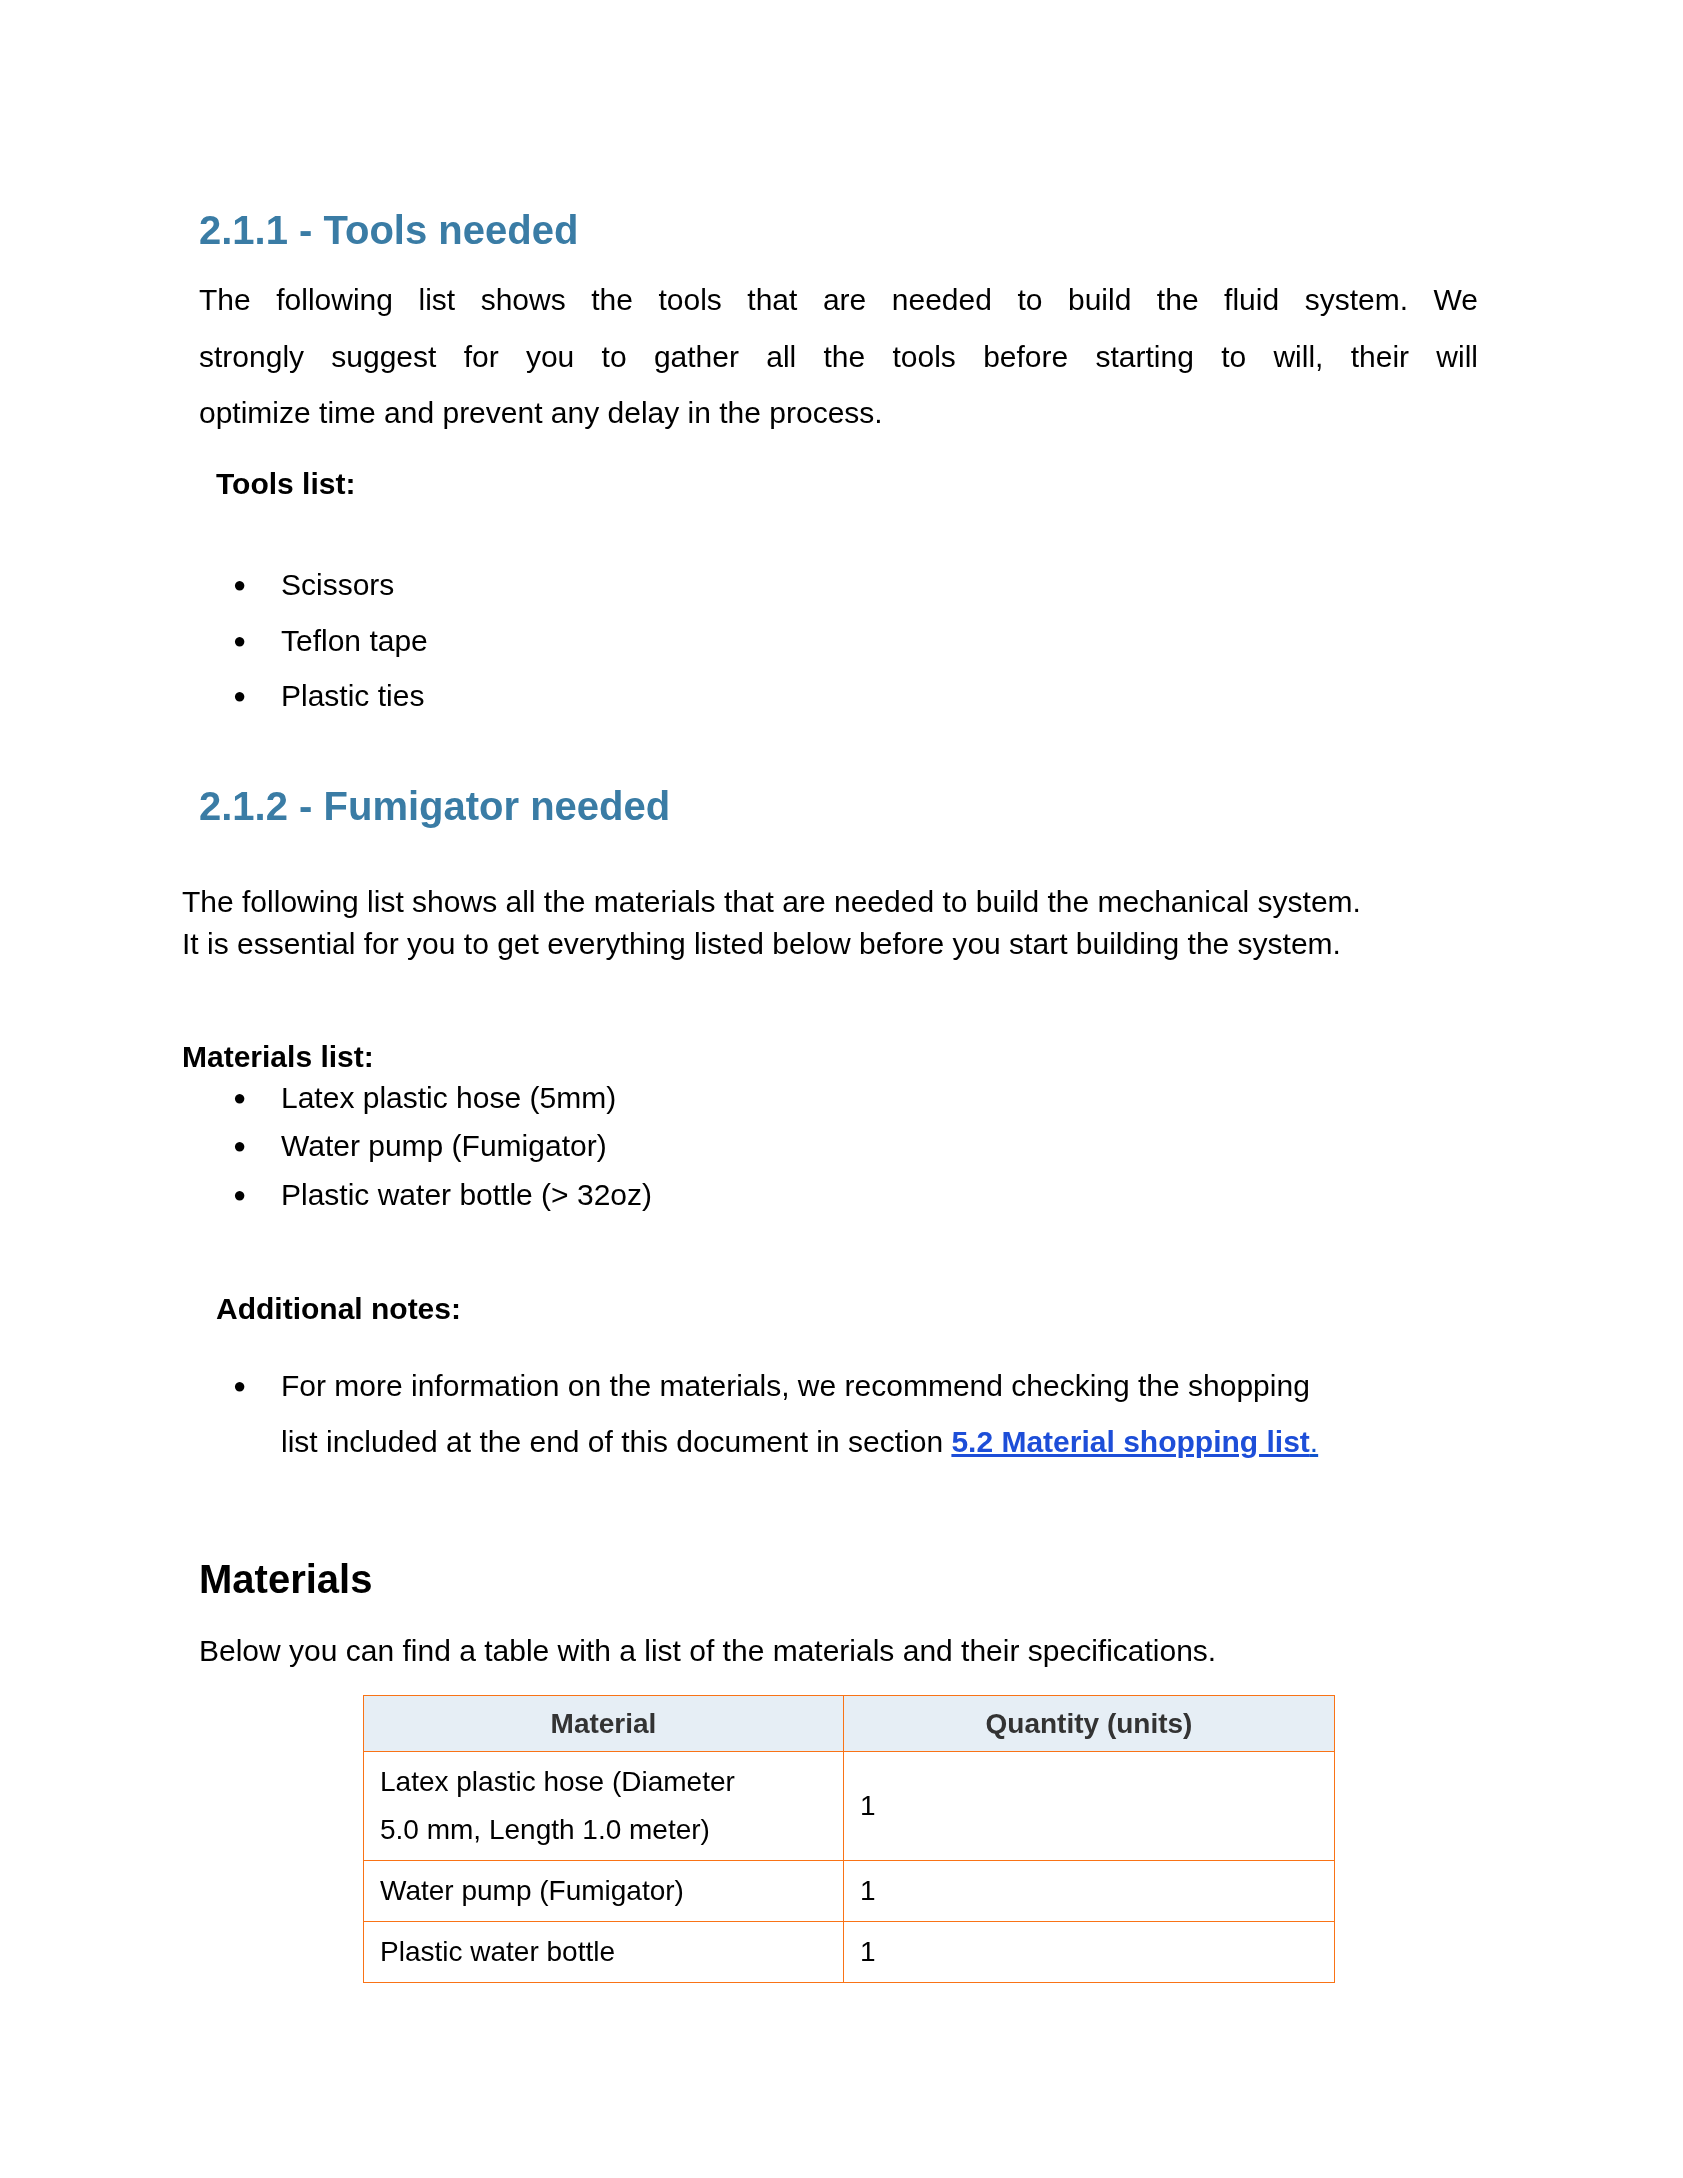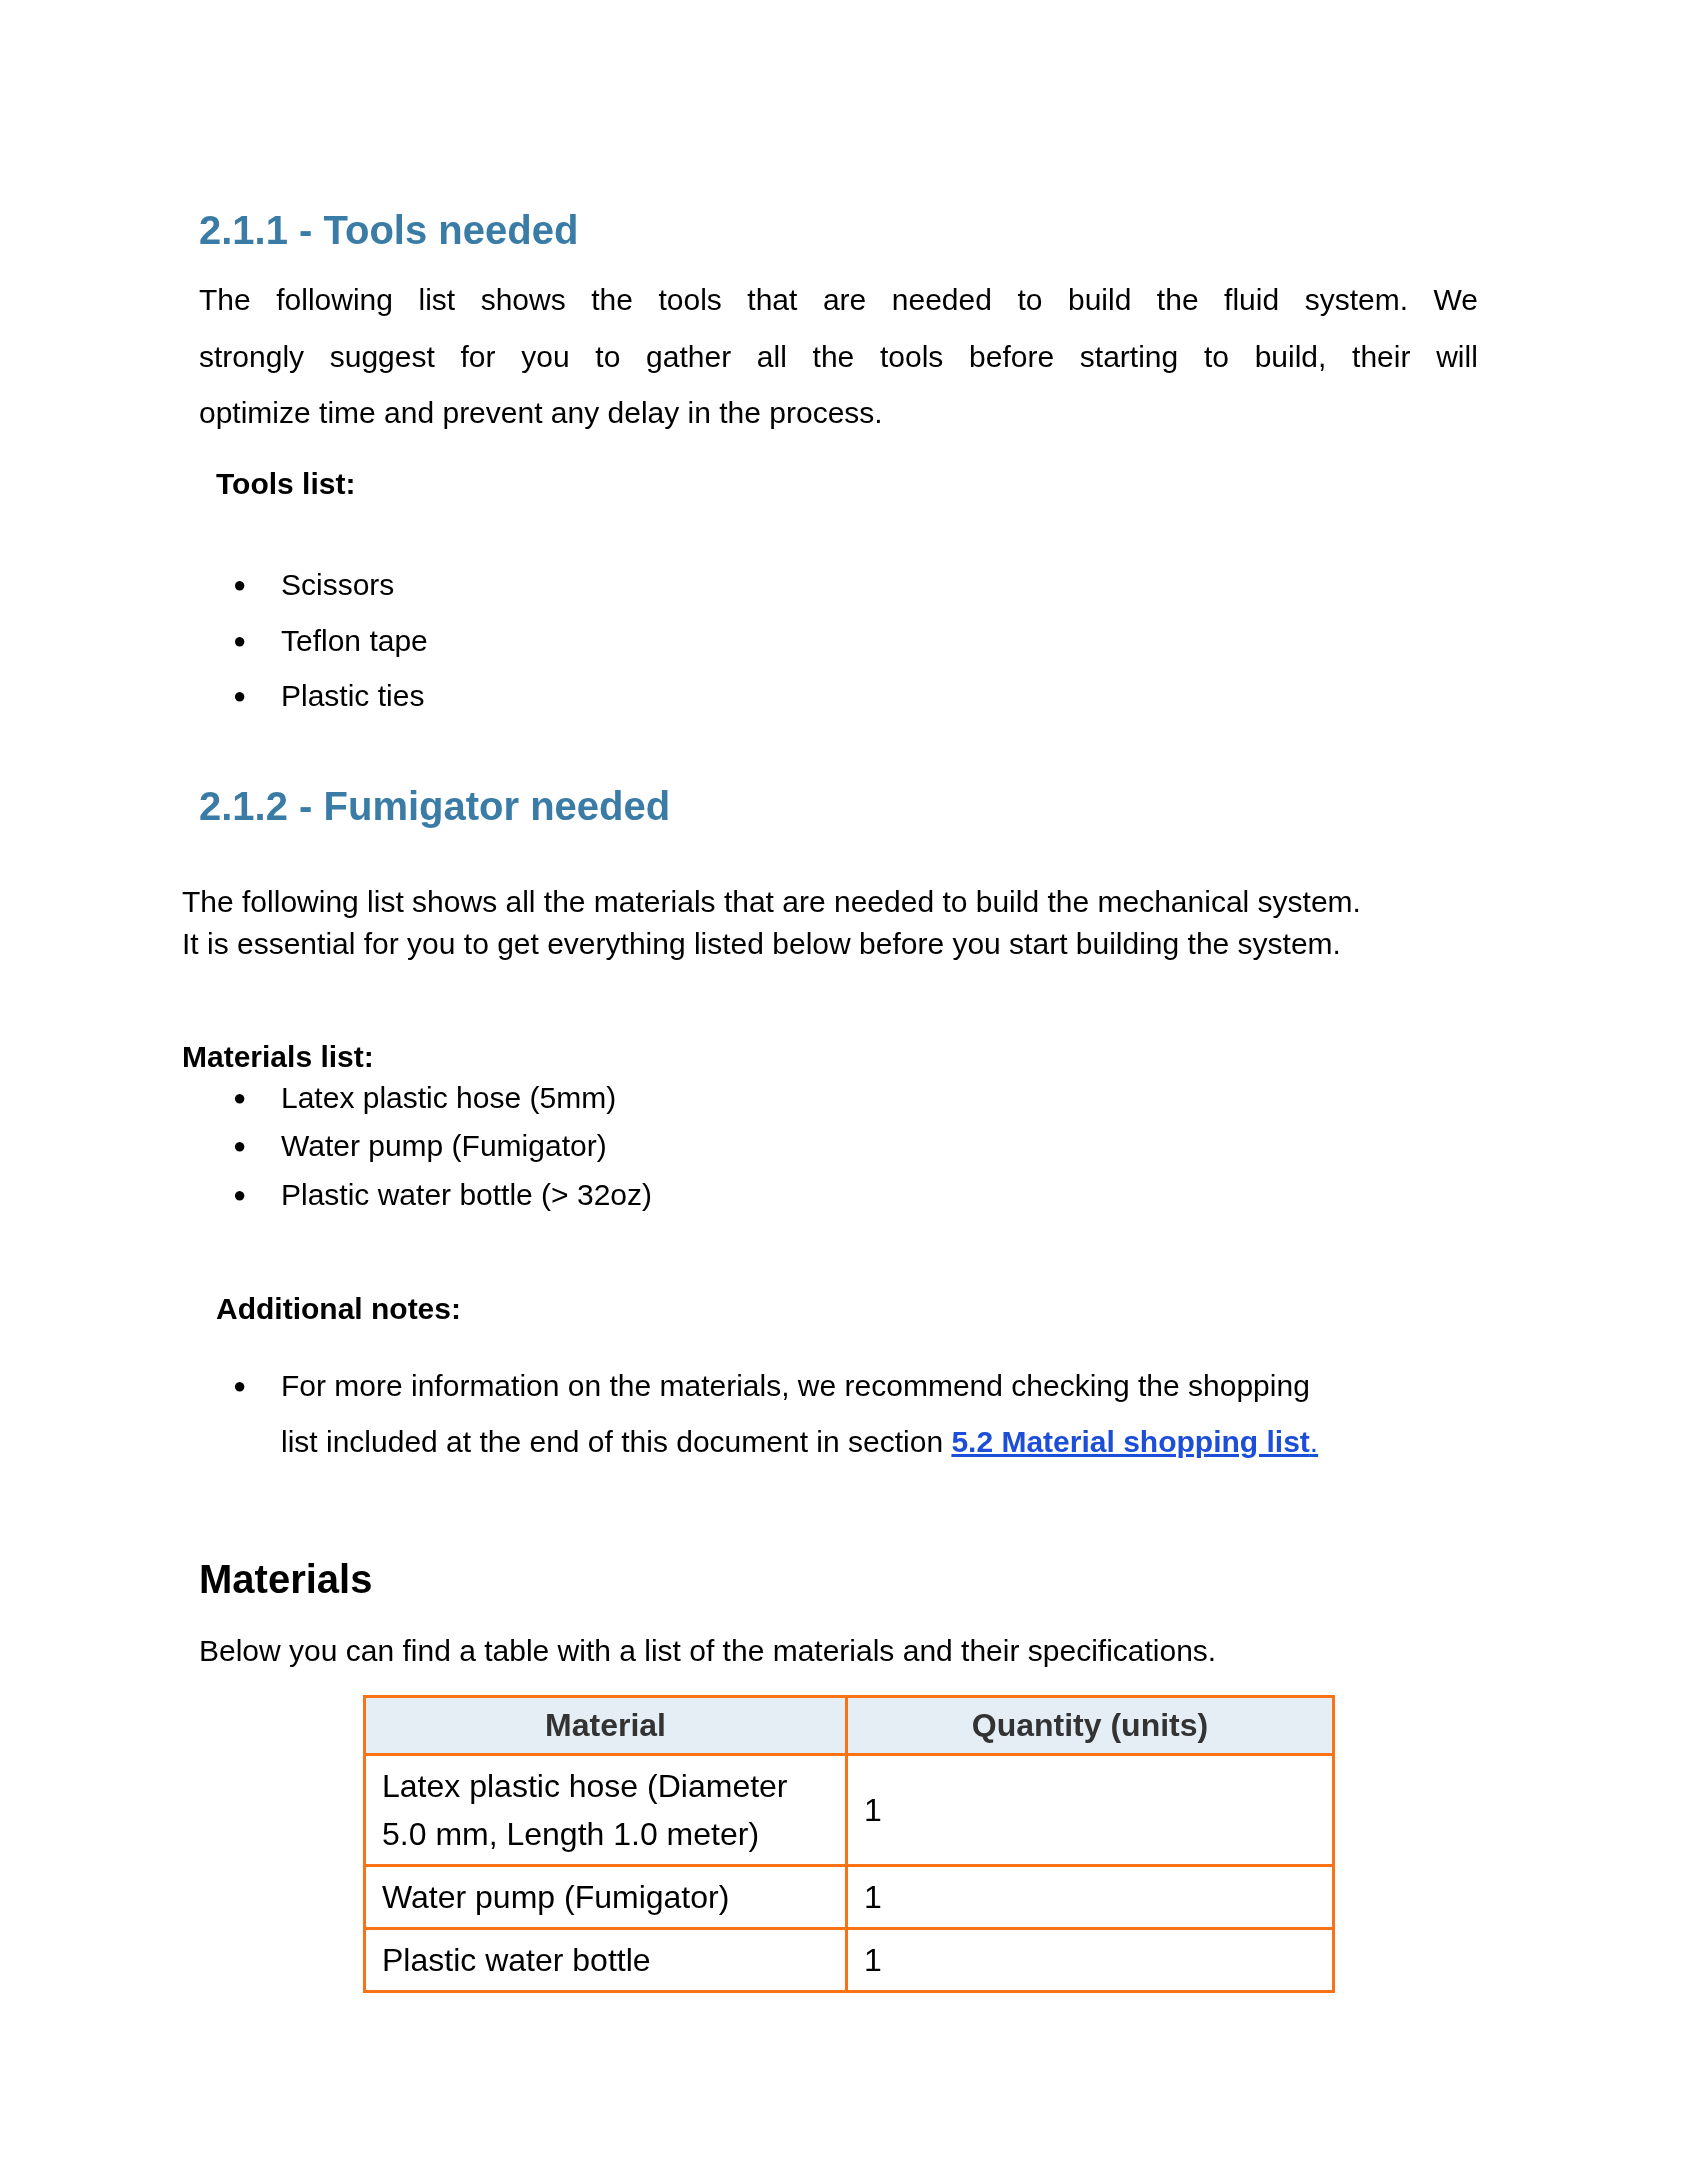--- a/index.html
+++ b/index.html
@@ -10,21 +10,21 @@
   .h-black { color: #000; font-weight: bold; font-size: 40px; line-height: 48px; }
   .body-text { font-size: 30px; line-height: 36px; }
   .label-bold { font-weight: bold; font-size: 30px; line-height: 36px; }
   .justify-line { display: flex; justify-content: space-between; width: 1279px; }
   .bullet { position: absolute; font-size: 22px; line-height: 36px; }
   .link { color: #1d4ed8; font-weight: bold; text-decoration: underline; }
   .link-dot { color: #1155cc; text-decoration: underline; }
 
   table.materials { position: absolute; left: 363px; top: 1695px; width: 972px;
     border-collapse: collapse; font-family: "Liberation Sans", sans-serif; }
-  table.materials th, table.materials td { border: 3px solid #f97316; font-size: 32px; }
+  table.materials th, table.materials td { border: 1px solid #f97316; font-size: 28px; }
   table.materials th { background: #e6eef5; color: #333333; font-weight: bold;
     height: 55px; text-align: center; padding: 0; }
   table.materials td { color: #000; padding: 6px 16px; text-align: left; vertical-align: middle; line-height: 48px; }
   table.materials td.c1 { width: 447px; }
 </style>
 </head>
 <body>
 
 <div class="abs h-blue" style="left:199px; top:206px;">2.1.1 - Tools needed</div>
 
@@ -51,21 +51,21 @@
     <span>for</span>
     <span>you</span>
     <span>to</span>
     <span>gather</span>
     <span>all</span>
     <span>the</span>
     <span>tools</span>
     <span>before</span>
     <span>starting</span>
     <span>to</span>
-    <span>build,</span>
+    <span>will,</span>
     <span>their</span>
     <span>will</span>
   </div>
 <div class="abs body-text" style="left:199px; top:395px;">optimize time and prevent any delay in the process.</div>
 
 <div class="abs label-bold" style="left:216px; top:466px;">Tools list:</div>
 
 <div>
   <div>
     <span class="bullet" style="left:233px; top:567px;">●</span>

